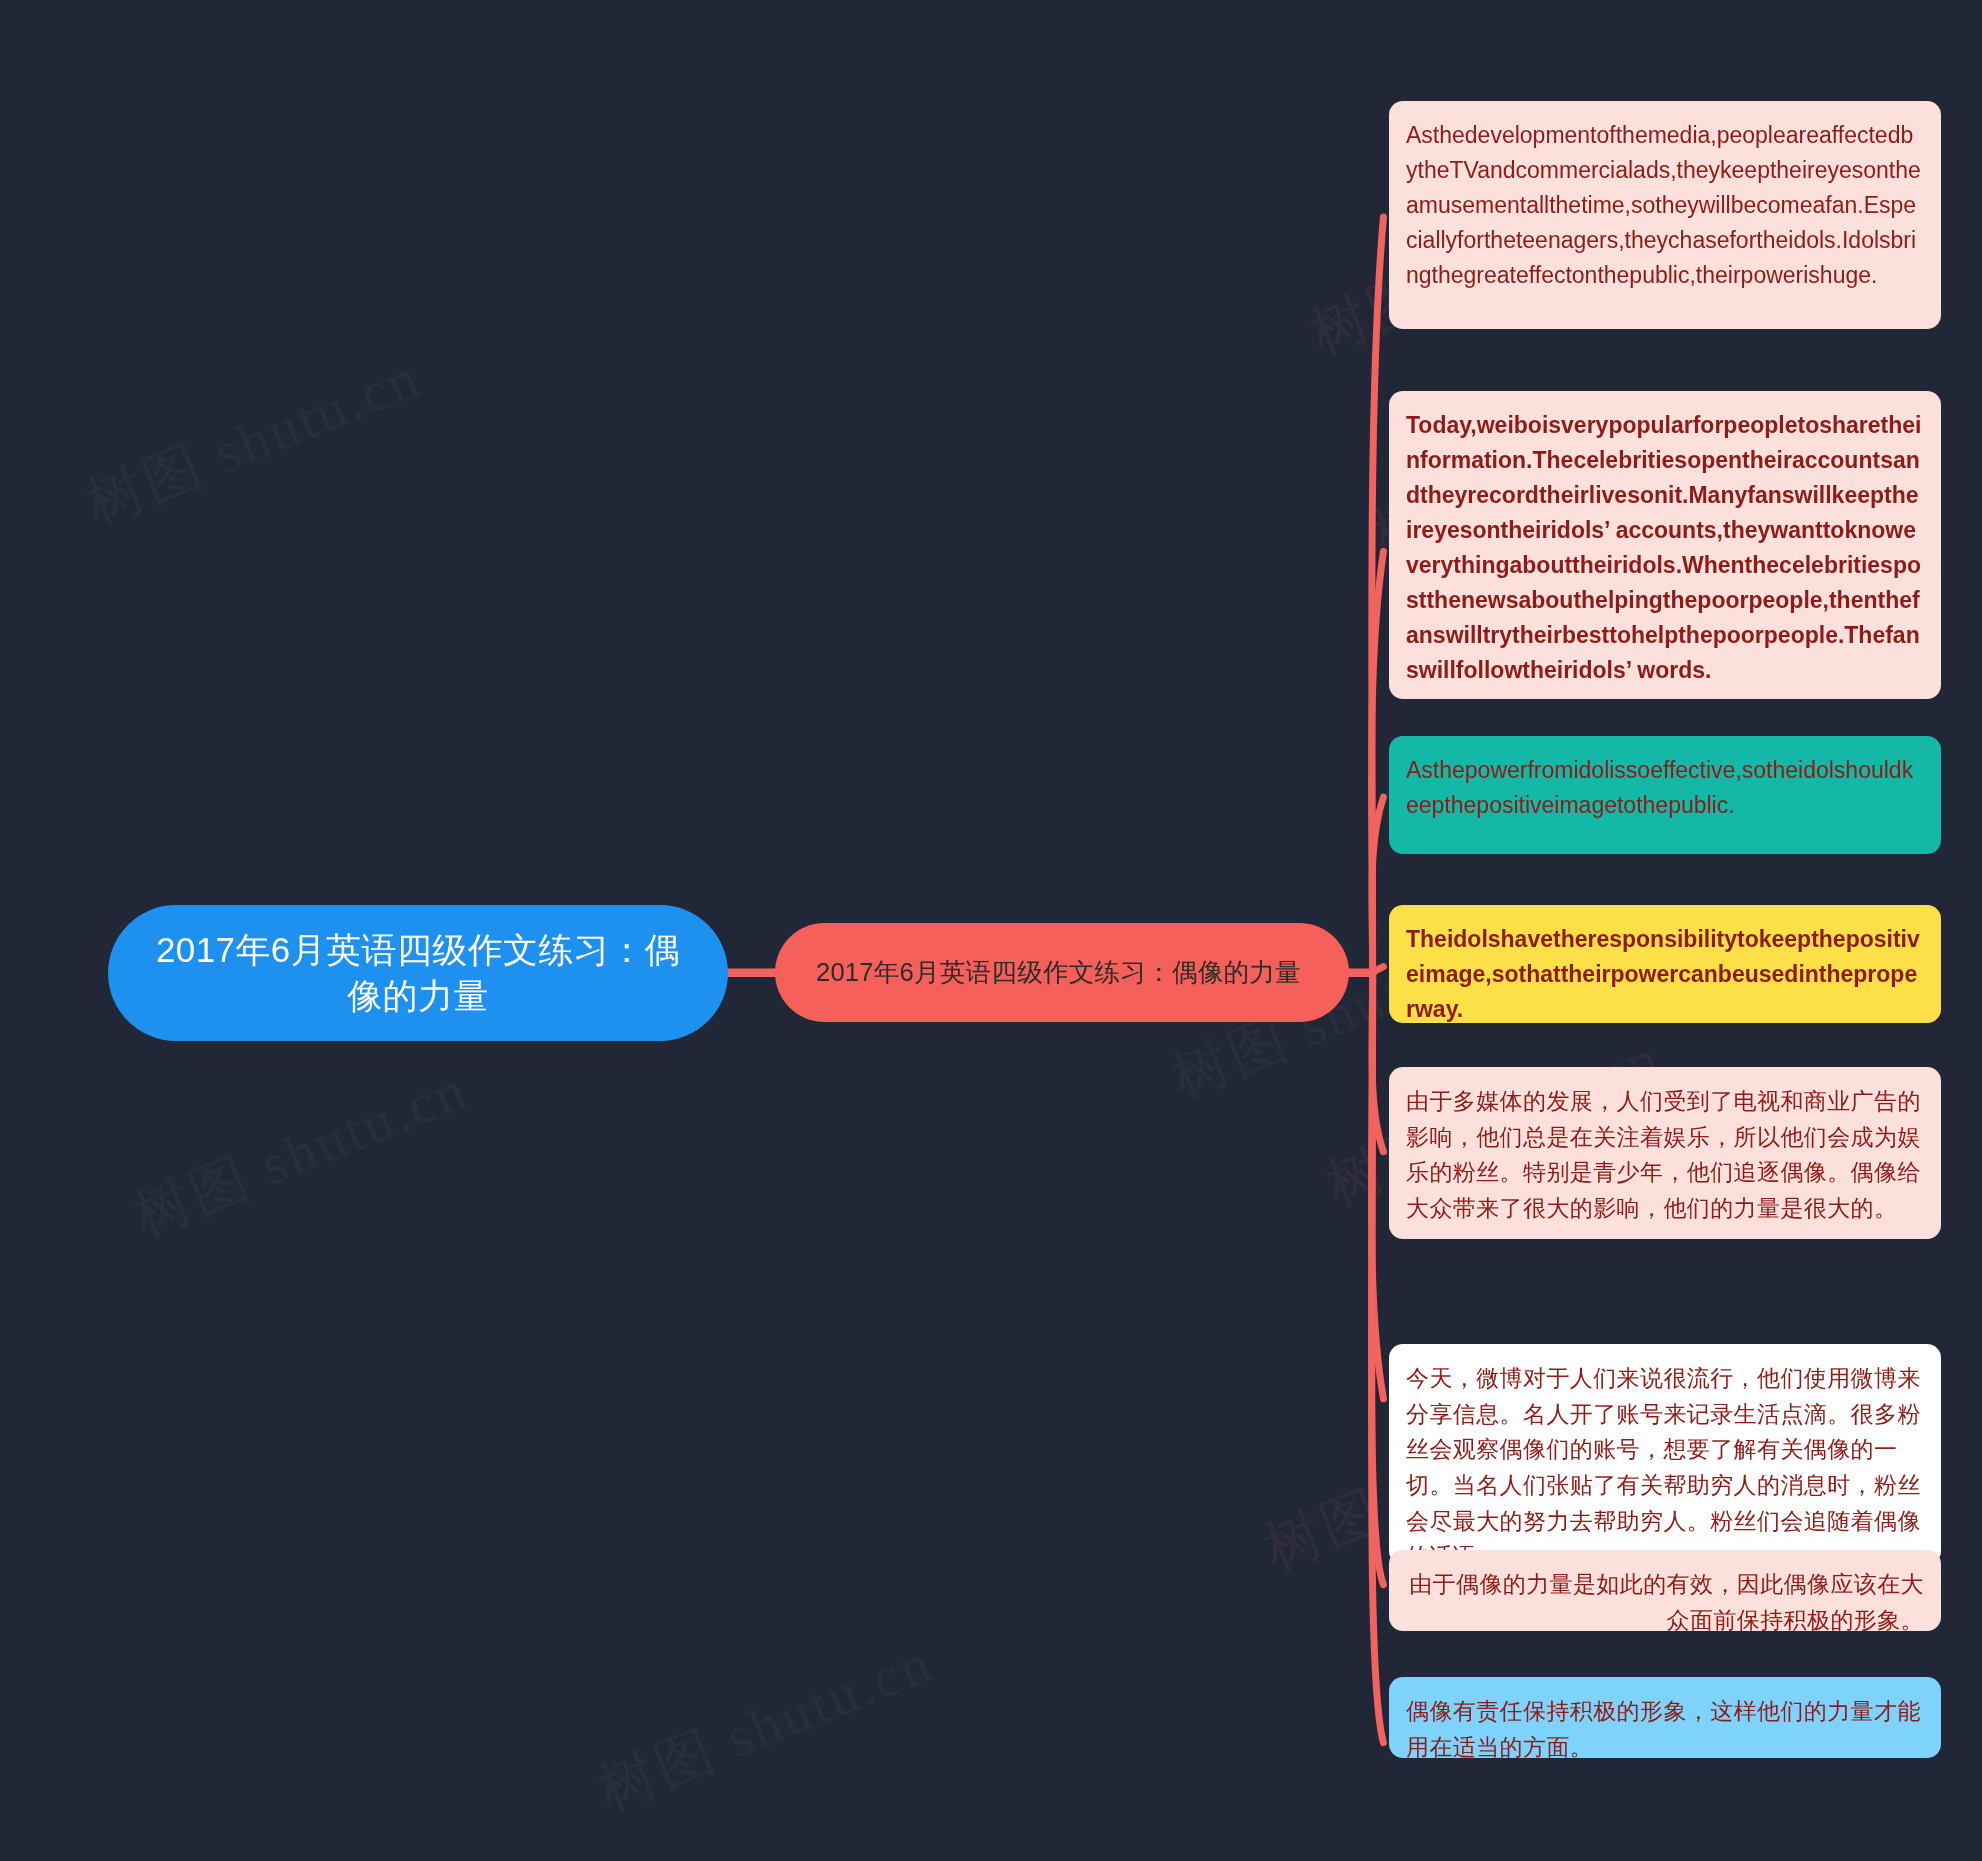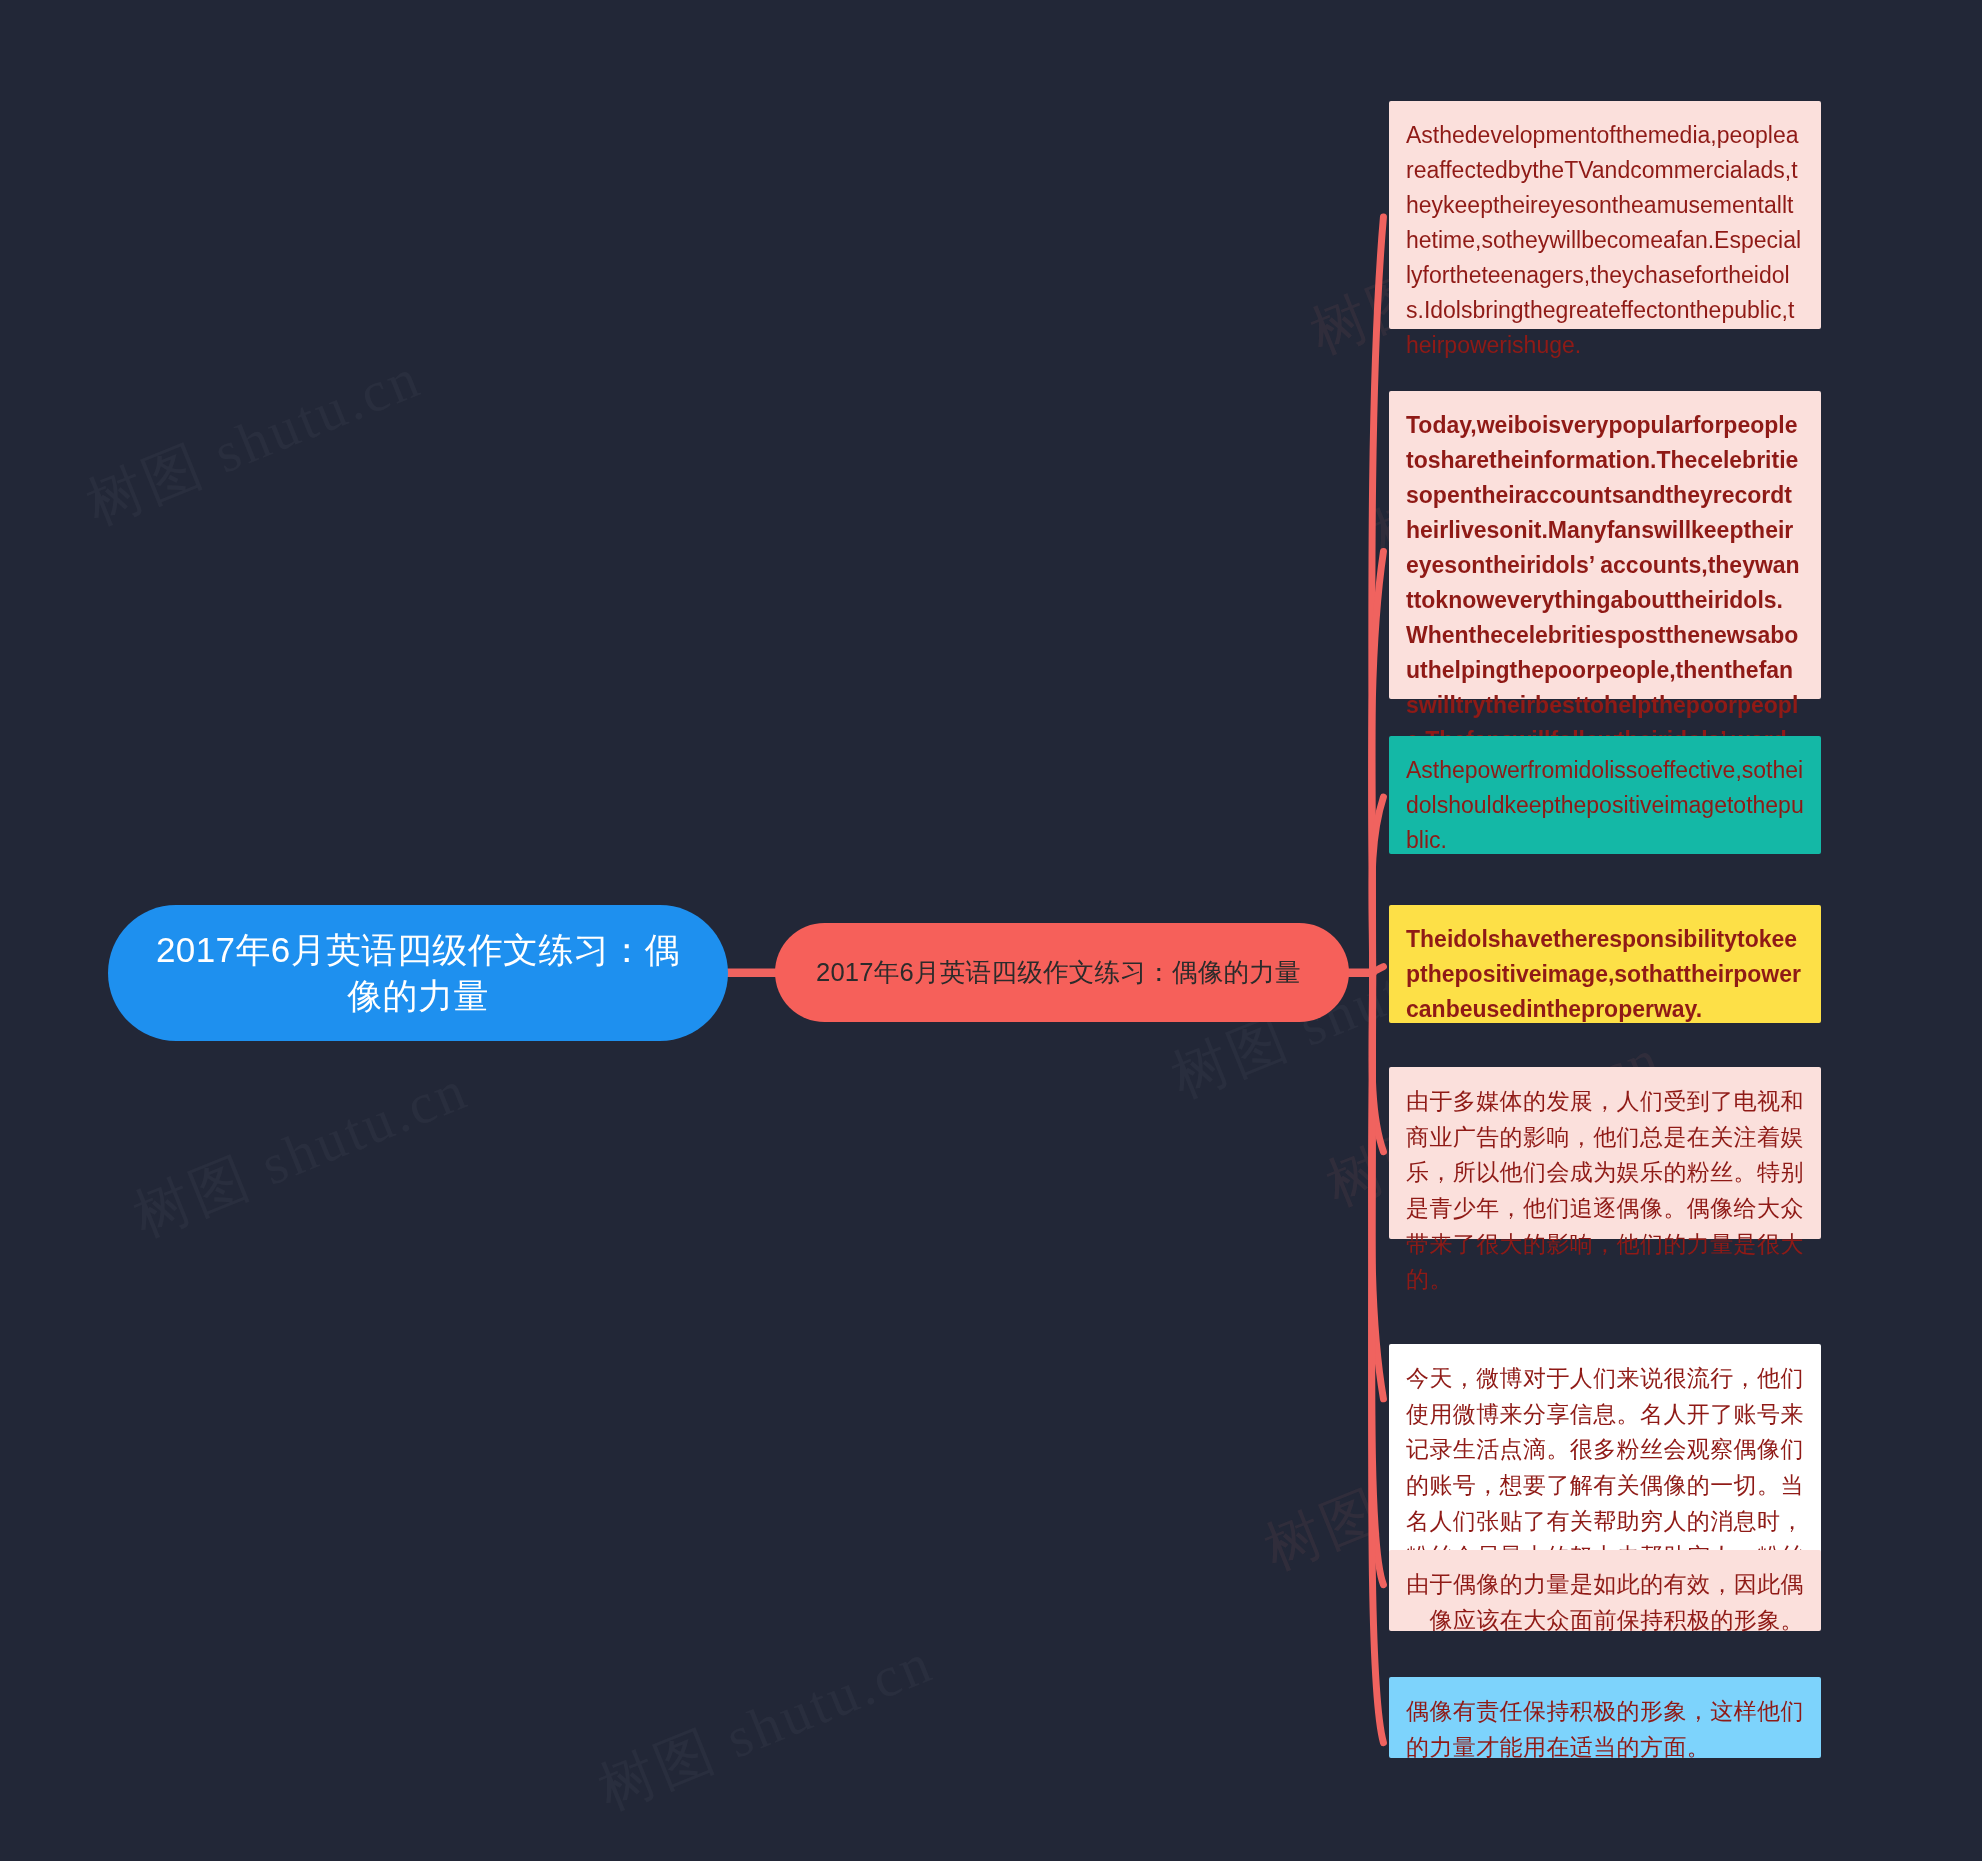--- a/index.html
+++ b/index.html
@@ -84,23 +84,23 @@
     color: #2B2B2B;
     font-size: 25.6px;
     line-height: 1.42;
     letter-spacing: 0.2px;
   }
 
   
   .leaf-box {
     position: absolute;
     left: 1389px;
-    width: 432px;
+    width: 552px;
     background: #FBE0DC;
-    border-radius: 2px;
+    border-radius: 14px;
     box-sizing: border-box;
     padding: 17px 17px 17px 17px;
     z-index: 2;
   }
   .leaf-box-text {
     color: #8F1A16;
     font-size: 23px;
     line-height: 1.52;
     word-break: break-all;
     overflow-wrap: anywhere;

